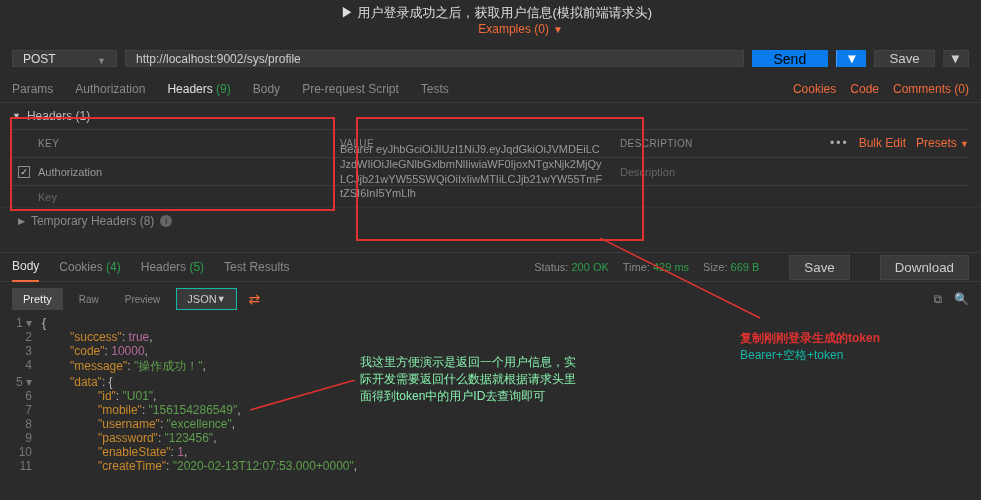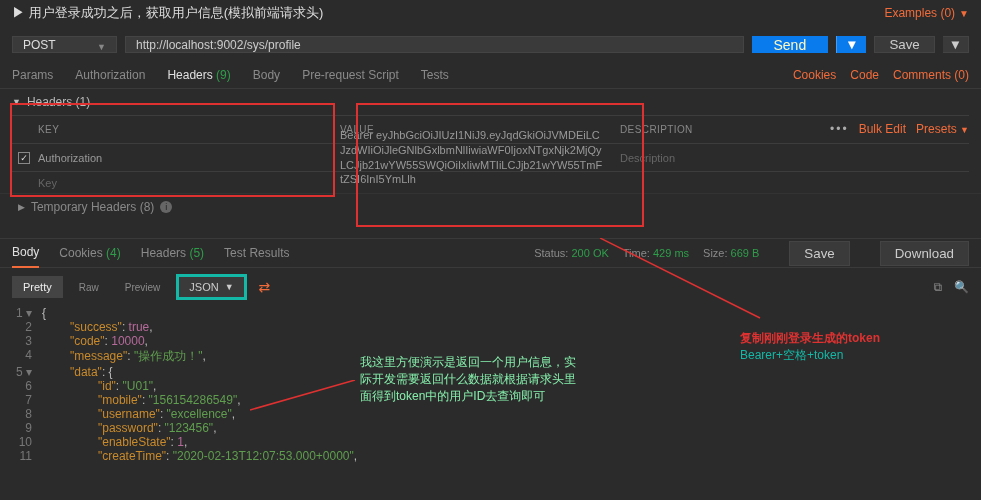--- a/index.html
+++ b/index.html
@@ -1,24 +1,24 @@
 <!DOCTYPE html>
 <html><head>
 <meta charset="utf-8">
 <style>
 * { box-sizing: border-box; margin: 0; padding: 0; font-family: "Segoe UI", Arial, sans-serif; }
 html, body { width: 981px; height: 500px; background: #2b2b2b; color: #ccc; font-size: 12px; overflow: hidden; }
-.top-row { display: flex; align-items: center; justify-content: space-between; padding: 4px 12px 6px 12px; }
+.top-row { display: flex; align-items: center; justify-content: center; padding: 4px 0 6px 12px; flex-direction: column; }
 .request-name { color: #ddd; font-size: 13px; }
 .examples { color: #f26b3a; font-size: 12px; cursor: pointer; margin-left: 48px; }
 .examples .chev { font-size: 10px; margin-left: 4px; }
 .req-row { display: flex; align-items: stretch; padding: 8px 12px; gap: 8px; }
 .method { width: 105px; background: #3a3a3a; border: 1px solid #444; display: flex; align-items: flex-end; justify-content: space-between; padding: 0 10px; color: #ddd; cursor: pointer; }
 .url { flex: 1; background: #3a3a3a; border: 1px solid #444; color: #ccc; padding: 0 10px; display: flex; align-items: center; }
-.send { background: #097bed; color: #fef9c3; border: none; padding: 0 22px; font-size: 14px; display: flex; align-items: center; cursor: pointer; }
+.send { background: #097bed; color: #000000; border: none; padding: 0 22px; font-size: 14px; display: flex; align-items: center; cursor: pointer; }
 .send-drop { background: #097bed; color: #fff; border: none; border-left: 1px solid rgba(255,255,255,0.25); padding: 0 8px; cursor: pointer; }
 .save { background: #3a3a3a; color: #ccc; border: 1px solid #444; padding: 0 14px; display: flex; align-items: center; cursor: pointer; }
 .save-drop { background: #3a3a3a; color: #ccc; border: 1px solid #444; border-left: none; padding: 0 6px; cursor: pointer; }
 .tabs { display: flex; align-items: center; padding: 0 12px; gap: 22px; border-bottom: 1px solid #3a3a3a; height: 28px; position: relative; }
 .tab { color: #8a8a8a; font-size: 12px; cursor: pointer; }
 .tab.active { color: #e0e0e0; }
 .tab .cnt { color: #2e9e4a; }
 .tab-right { margin-left: auto; display: flex; gap: 14px; }
 .link-orange { color: #f26b3a; cursor: pointer; }
 .hdr-bar { display: flex; align-items: center; padding: 6px 12px; color: #bbb; font-size: 12px; }
@@ -38,21 +38,21 @@
 .box-red { position: absolute; border: 2px solid #e03131; pointer-events: none; }
 .resp-tabs { display: flex; align-items:center; padding: 0 12px; gap: 20px; height: 30px; border-top: 1px solid #3a3a3a; border-bottom: 1px solid #3a3a3a; margin-top: 18px; }
 .resp-tabs .tab.active { color:#e0e0e0; border-bottom: 2px solid #f26b3a; height:30px; display:flex; align-items:center; }
 .resp-status { margin-left:auto; display:flex; gap:14px; color:#8a8a8a; font-size:11px; }
 .resp-status .val-green { color:#2e9e4a; }
 .resp-btn { background:#3a3a3a; border:1px solid #444; color:#ccc; padding: 4px 14px; cursor:pointer; margin-left:10px; }
 .body-bar { display:flex; align-items:center; padding:6px 12px; gap: 6px; }
 .btn-small { background:#3a3a3a; border:1px solid #444; color:#ccc; padding:4px 10px; font-size:11px; cursor:pointer; }
 .btn-small.active { background:#444; color:#eee; }
 .btn-ghost { color:#8a8a8a; padding:4px 10px; font-size:10px; cursor:pointer; }
-.json-drop { background:#3a3a3a; border:3px solid #14b8a6; color:#ccc; padding:4px 10px; font-size:11px; cursor:pointer; display:flex; align-items:center; gap:6px; }
+.json-drop { background:#3a3a3a; border:1px solid #14b8a6; color:#ccc; padding:4px 10px; font-size:11px; cursor:pointer; display:flex; align-items:center; }
 .wrap-icon { color:#f26b3a; font-size:14px; cursor:pointer; padding:0 6px; }
 .body-bar-right { margin-left:auto; display:flex; gap:12px; color:#8a8a8a; }
 .code { font-family: Consolas, monospace; font-size: 12px; padding: 0 0 0 12px; position:relative; }
 .code .line { display:flex; }
 .code .ln { width: 30px; text-align:right; color:#777; padding-right:10px; user-select:none; }
 .code .tok-key { color:#c98a2b; }
 .code .tok-str { color:#5f9e4e; }
 .code .tok-num { color:#b66a9b; }
 .code .tok-bool { color:#b66a9b; }
 .code .tok-punc { color:#bbb; }

